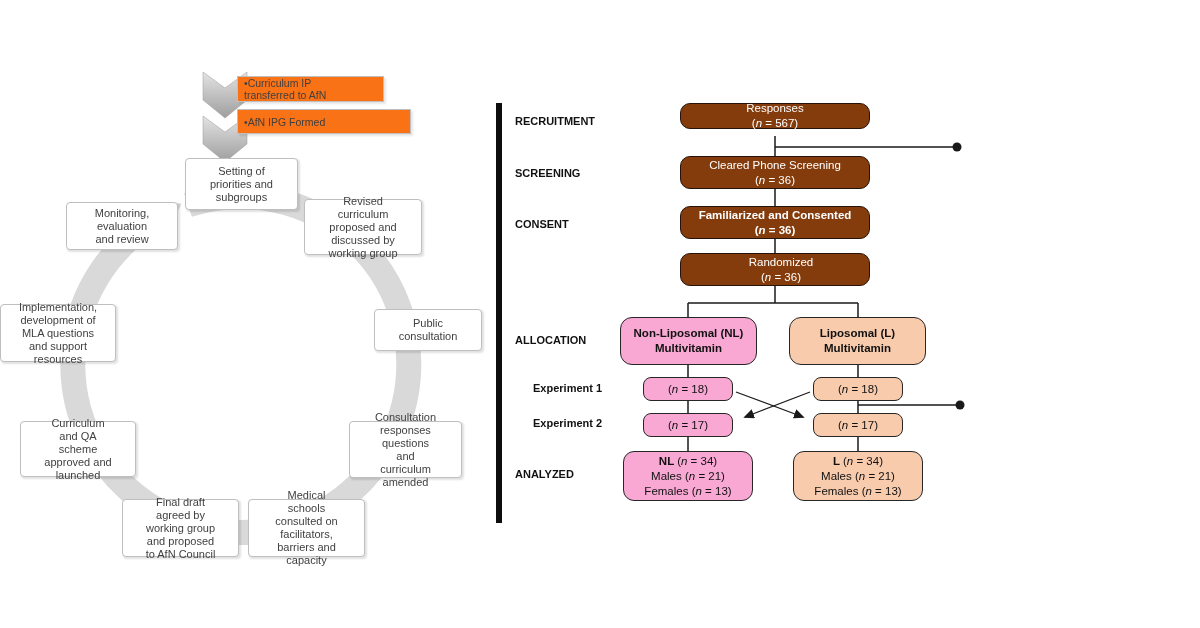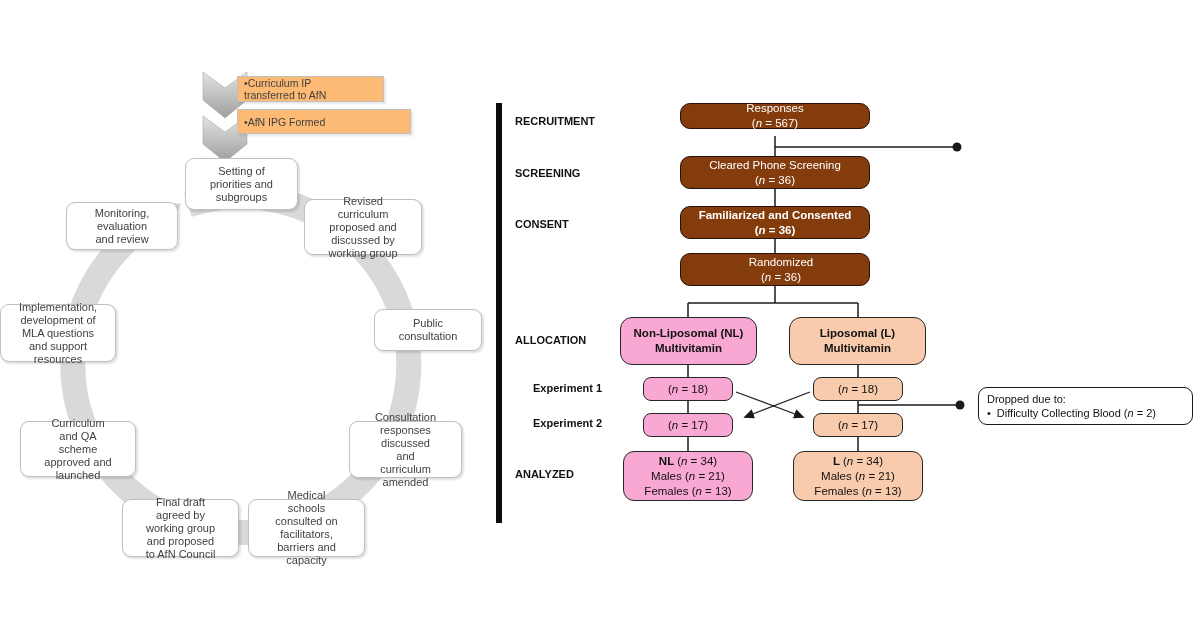--- a/index.html
+++ b/index.html
@@ -1,24 +1,24 @@
 <!DOCTYPE html>
 <html><head>
 <meta charset="utf-8">
 <style>
   html,body{margin:0;padding:0;background:#fff;}
   .canvas{position:relative;width:1200px;height:628px;background:#ffffff;
           font-family:"Liberation Sans",sans-serif;overflow:hidden;}
   svg.bg{position:absolute;left:0;top:0;}
   
-  .cbox{position:absolute;background:#ffffff;border:1px solid #BFBFBF;border-radius:9px;
+  .cbox{position:absolute;background:#ffffff;border:1px solid #BFBFBF;border-radius:4px;
         color:#3F3F3F;font-size:11px;line-height:13px;display:flex;align-items:center;
         justify-content:center;text-align:center;padding:2px 22px;box-sizing:border-box;
         box-shadow:1.5px 1.5px 2px rgba(0,0,0,0.12);}
-  .ibox{position:absolute;background:#fdba74;border:1px solid #BFBFBF;color:#3F3F3F;
+  .ibox{position:absolute;background:#f97316;border:1px solid #BFBFBF;color:#3F3F3F;
         font-size:10.5px;line-height:12px;display:flex;align-items:center;
         box-sizing:border-box;padding:2px 6px;box-shadow:1.5px 1.5px 2px rgba(0,0,0,0.10);}
   
   .bar{position:absolute;left:496px;top:103px;width:6px;height:420px;background:#0d0d0d;}
   .stage{position:absolute;font-weight:bold;font-size:11px;color:#111;white-space:nowrap;}
   .fbox{position:absolute;border-radius:10px;display:flex;flex-direction:column;
         align-items:center;justify-content:center;text-align:center;font-size:11.5px;
         line-height:15px;box-sizing:border-box;color:#111;}
   .brown{background:#843C0C;border:1.5px solid #26130a;color:#ffffff;}
   .pl{background:#f9a8d4;border:1.5px solid #262626;}
@@ -93,21 +93,21 @@
   </div>
   <div class="ibox" style="left:237px;top:109px;width:174px;height:25px;">
     <div>
       <span>•</span><span>AfN IPG Formed</span>
     </div>
   </div>
 
   <div class="cbox" style="left:185px;top:158px;width:113px;height:52px;">Setting of priorities and subgroups</div>
   <div class="cbox" style="left:304px;top:199px;width:118px;height:56px;">Revised curriculum proposed and discussed by working group</div>
   <div class="cbox" style="left:374px;top:309px;width:108px;height:42px;">Public consultation</div>
-  <div class="cbox" style="left:349px;top:421px;width:113px;height:57px;">Consultation responses discussed and curriculum amended</div>
+  <div class="cbox" style="left:349px;top:421px;width:113px;height:57px;">Consultation responses questions and curriculum amended</div>
   <div class="cbox" style="left:122px;top:499px;width:117px;height:58px;">Final draft agreed by working group and proposed to AfN Council</div>
   <div class="cbox" style="left:248px;top:499px;width:117px;height:58px;">Medical schools consulted on facilitators, barriers and capacity</div>
   <div class="cbox" style="left:20px;top:421px;width:116px;height:56px;">Curriculum and QA scheme approved and launched</div>
   <div class="cbox" style="left:0px;top:304px;width:116px;height:58px;">Implementation, development of MLA questions and support resources</div>
   <div class="cbox" style="left:66px;top:202px;width:112px;height:48px;">Monitoring, evaluation and review</div>
 
   <div class="bar"></div>
 
   <div class="stage" style="left:515px;top:115px;">RECRUITMENT</div>
   <div class="stage" style="left:515px;top:167px;">SCREENING</div>
@@ -160,18 +160,14 @@
     <div><b>NL</b><span class="gap">(<i>n</i> = 34)</span></div>
     <div>Males (<i>n</i> = 21)</div>
     <div>Females (<i>n</i> = 13)</div>
   </div>
   <div class="fbox pd" style="left:793px;top:451px;width:130px;height:50px;border-radius:11px;">
     <div><b>L</b><span class="gap">(<i>n</i> = 34)</span></div>
     <div>Males (<i>n</i> = 21)</div>
     <div>Females (<i>n</i> = 13)</div>
   </div>
 
-  <div class="sbox left" style="left:978px;top:387px;width:215px;height:38px;">
-    <div>Dropped due to:</div>
-    <div><span class="blt">•</span><span>Difficulty Collecting Blood (<i>n</i> = 2)</span></div>
-  </div>
 
 </div>
 
 </body></html>

